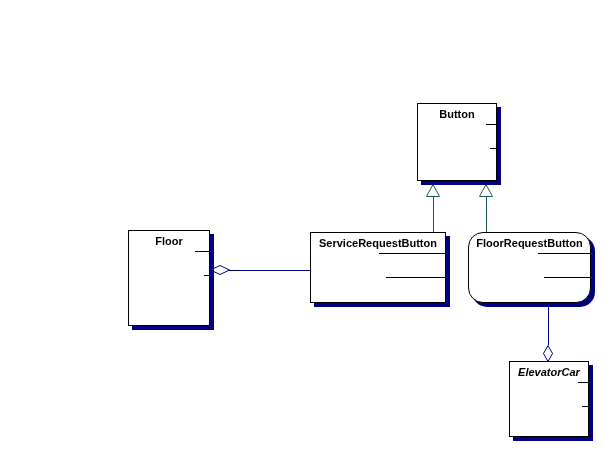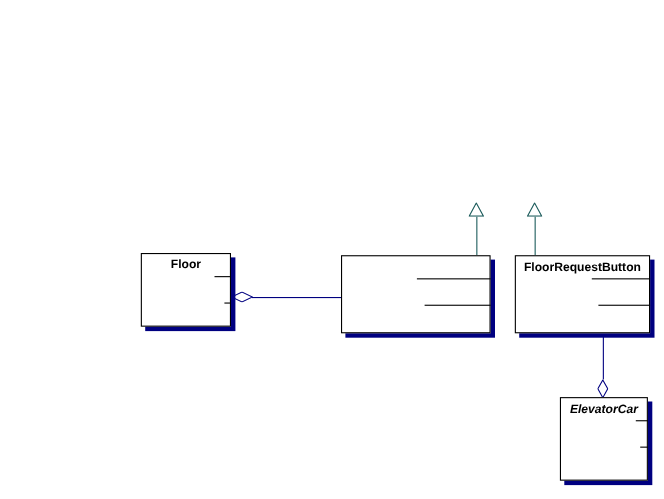--- a/index.html
+++ b/index.html
@@ -37,23 +37,23 @@
     position: absolute;
     right: -1px;
     height: 1px;
     background: #000000;
   }
   .tick1 { top: 20px; }
   .tick2 { top: 44px; }
 
   
   #box-button   { left: 417px; top: 103px; width: 80px;  height: 78px; }
-  #box-floor    { left: 128px; top: 230px; width: 82px;  height: 67px; }
+  #box-floor    { left: 128px; top: 230px; width: 82px;  height: 96px; }
   #box-srb      { left: 310px; top: 232px; width: 136px; height: 71px; }
-  #box-frb      { left: 468px; top: 232px; width: 123px; height: 71px; }
+  #box-frb      { left: 468px; top: 232px; width: 123px; height: 71px; border-radius: 15px; }
   #box-elevator { left: 509px; top: 361px; width: 80px;  height: 76px; font-style: italic; }
 
   #box-button   .tick1 { width: 11px; } #box-button   .tick2 { width: 7px; }
   #box-floor    .tick1 { width: 15px; } #box-floor    .tick2 { width: 6px; }
   #box-srb      .tick1 { width: 67px; } #box-srb      .tick2 { width: 60px; }
   #box-frb      .tick1 { width: 53px; } #box-frb      .tick2 { width: 47px; }
   #box-elevator .tick1 { width: 11px; } #box-elevator .tick2 { width: 7px; }
 
   
   .line {
@@ -94,28 +94,34 @@
   <svg class="marker" id="agg-diamond-floor" width="20" height="10" viewBox="0 0 20 10">
     <polygon points="0.5,5 10,0.5 19.5,5 10,9.5" fill="#ffffff" stroke="#000080" stroke-width="1"></polygon>
   </svg>
   <div class="line" id="assoc-floor-srb"></div>
 
   <div class="line" id="assoc-frb-elevator"></div>
   <svg class="marker" id="agg-diamond-elevator" width="10" height="17" viewBox="0 0 10 17">
     <polygon points="5,0.5 9.5,8.5 5,16.5 0.5,8.5" fill="#ffffff" stroke="#000080" stroke-width="1"></polygon>
   </svg>
 
+  <div class="class-box" id="box-button">
+    <span class="class-title">Button</span>
+    <div class="tick tick1"></div>
+    <div class="tick tick2"></div>
+  </div>
 
   <div class="class-box" id="box-floor">
     <span class="class-title">Floor</span>
     <div class="tick tick1"></div>
     <div class="tick tick2"></div>
   </div>
 
   <div class="class-box" id="box-srb">
+    <span class="class-title">ServiceRequestButton</span>
     <div class="tick tick1"></div>
     <div class="tick tick2"></div>
   </div>
 
   <div class="class-box" id="box-frb">
     <span class="class-title">FloorRequestButton</span>
     <div class="tick tick1"></div>
     <div class="tick tick2"></div>
   </div>
 

